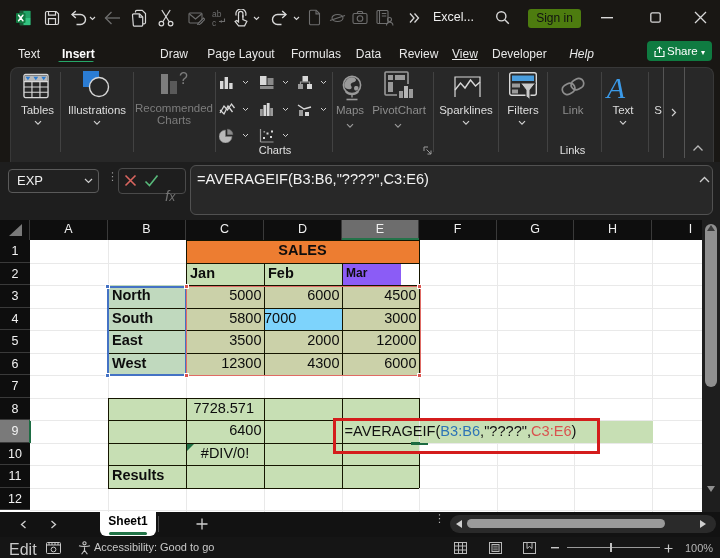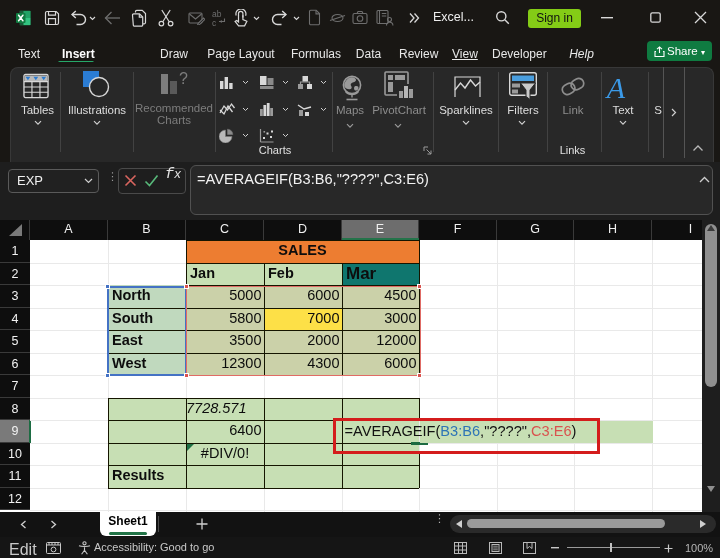--- a/index.html
+++ b/index.html
@@ -114,21 +114,21 @@
 </svg>
 <svg class="abs" style="left:408px;top:12px" width="12" height="12" viewBox="0 0 12 12" fill="none" stroke="#d8d8d8" stroke-width="1.3">
 <path d="M2 1.5 l4 4.5 -4 4.5"></path>
         <path d="M6.5 1.5 l4 4.5 -4 4.5"></path>
 </svg>
 <div class="abs" style="left:433px;top:10px;color:#eee;font-size:12.5px">Excel...</div>
 <svg class="abs" style="left:495px;top:10px" width="15" height="15" viewBox="0 0 15 15" fill="none" stroke="#d8d8d8" stroke-width="1.4">
 <circle cx="6.3" cy="6.3" r="4.6"></circle>
         <path d="M9.8 9.8 L13.8 13.8"></path>
 </svg>
-<div class="abs" style="left:528px;top:9px;width:53px;height:19px;background:#84cc16;border-radius:3px;color:#111;font-size:12px;text-align:center;line-height:19px">Sign in</div>
+<div class="abs" style="left:528px;top:9px;width:53px;height:19px;background:#4d7c0f;border-radius:3px;color:#111;font-size:12px;text-align:center;line-height:19px">Sign in</div>
 <svg class="abs" style="left:601px;top:17px" width="12" height="2" viewBox="0 0 12 2">
         <rect width="12" height="1.4" fill="#d8d8d8"></rect>
       </svg>
 <svg class="abs" style="left:650px;top:12px" width="11" height="11" viewBox="0 0 11 11" fill="none" stroke="#d8d8d8" stroke-width="1.3">
         <rect x="0.8" y="0.8" width="9.4" height="9.4" rx="1.5"></rect>
       </svg>
 <svg class="abs" style="left:694px;top:11px" width="13" height="13" viewBox="0 0 13 13" stroke="#d8d8d8" stroke-width="1.3">
         <path d="M1 1 L12 12 M12 1 L1 12"></path>
       </svg>
     </div>
@@ -331,21 +331,21 @@
         <path d="M1 1 l3.5 3.5 L8 1"></path>
       </svg>
 <div class="abs" style="left:107px;top:12px;width:3px;height:16px;color:#9a9a9a;font-size:11px;line-height:5px;letter-spacing:0">⋮</div>
 <div class="abs" style="left:118px;top:6px;width:68px;height:26px;border:1px solid #4a4a4a;border-radius:4px"></div>
 <svg class="abs" style="left:124px;top:12px" width="13" height="13" viewBox="0 0 13 13" stroke="#d9655f" stroke-width="1.6">
         <path d="M1.5 1.5 L11.5 11.5 M11.5 1.5 L1.5 11.5"></path>
       </svg>
 <svg class="abs" style="left:144px;top:12px" width="15" height="13" viewBox="0 0 15 13" fill="none" stroke="#58b97a" stroke-width="1.6">
         <path d="M1.5 7.5 L5.5 11.5 L13.5 1.5"></path>
       </svg>
-<div class="abs" style="left:165px;top:4px;color:#e5e5e5;font-size:15px;font-style:italic;font-family:Liberation Mono, monospace"><i>f</i><span style="font-size:12px">x</span></div>
+<div class="abs" style="left:165px;top:25px;color:#737373;font-size:15px;font-style:italic;font-family:Liberation Sans, sans-serif"><i>f</i><span style="font-size:12px">x</span></div>
 <div class="abs" style="left:190px;top:3px;width:523px;height:50px;background:#282828;border:1px solid #515151;border-radius:6px"></div>
 <div class="abs" style="left:197px;top:9px;color:#f2f2f2;font-size:14.6px">=AVERAGEIF(B3:B6,"????",C3:E6)</div>
 <svg class="abs" style="left:699px;top:14px" width="11" height="7" viewBox="0 0 11 7" fill="none" stroke="#cfcfcf" stroke-width="1.3">
         <path d="M1 6 L5.5 1.5 L10 6"></path>
       </svg>
     </div>
 <div id="grid">
       <div class="abs" style="left:0;top:0;width:720px;height:20px;background:#0e0e0e"></div>
 <div class="abs" style="left:30px;top:0;width:78px;height:20px;background:transparent;color:#f0f0f0;font-size:12.5px;text-align:center;line-height:19px;border-right:1px solid #3a3a3a">A</div>
 <div class="abs" style="left:108px;top:0;width:78px;height:20px;background:transparent;color:#f0f0f0;font-size:12.5px;text-align:center;line-height:19px;border-right:1px solid #3a3a3a">B</div>
@@ -391,30 +391,30 @@
 <div class="abs" style="left:30px;top:155.0px;width:672px;height:1px;background:#e9e9e9"></div>
 <div class="abs" style="left:30px;top:177.5px;width:672px;height:1px;background:#e9e9e9"></div>
 <div class="abs" style="left:30px;top:200.0px;width:672px;height:1px;background:#e9e9e9"></div>
 <div class="abs" style="left:30px;top:222.5px;width:672px;height:1px;background:#e9e9e9"></div>
 <div class="abs" style="left:30px;top:245.0px;width:672px;height:1px;background:#e9e9e9"></div>
 <div class="abs" style="left:30px;top:267.5px;width:672px;height:1px;background:#e9e9e9"></div>
 <div class="abs" style="left:30px;top:290.0px;width:672px;height:1px;background:#e9e9e9"></div>
 <div class="cell" style="left:186px;top:20.0px;width:233px;height:22.5px;line-height:21.5px;font-size:14.5px;color:#0d0d0d;background:#ed7d31;font-weight:bold;text-align:center;">SALES</div>
 <div class="cell" style="left:186px;top:42.5px;width:78px;height:22.5px;line-height:21.5px;font-size:14.5px;color:#0d0d0d;background:#c7dfb4;font-weight:bold;padding-left:4px;">Jan</div>
 <div class="cell" style="left:264px;top:42.5px;width:78px;height:22.5px;line-height:21.5px;font-size:14.5px;color:#0d0d0d;background:#c7dfb4;font-weight:bold;padding-left:4px;">Feb</div>
-<div class="cell" style="left:342px;top:42.5px;width:77px;height:22.5px;line-height:21.5px;font-size:17px;color:#0d0d0d;background:#0f766e;font-weight:bold;padding-left:4px;">Mar</div>
+<div class="cell" style="left:342px;top:42.5px;width:59px;height:22.5px;line-height:21.5px;font-size:12px;color:#0d0d0d;background:#8b5cf6;font-weight:bold;padding-left:4px;">Mar</div>
 <div class="cell" style="left:108px;top:65.0px;width:78px;height:22.5px;line-height:21.5px;font-size:14.5px;color:#0d0d0d;background:#c0d9be;font-weight:bold;padding-left:4px;">North</div>
 <div class="cell" style="left:108px;top:87.5px;width:78px;height:22.5px;line-height:21.5px;font-size:14.5px;color:#0d0d0d;background:#c0d9be;font-weight:bold;padding-left:4px;">South</div>
 <div class="cell" style="left:108px;top:110.0px;width:78px;height:22.5px;line-height:21.5px;font-size:14.5px;color:#0d0d0d;background:#c0d9be;font-weight:bold;padding-left:4px;">East</div>
 <div class="cell" style="left:108px;top:132.5px;width:78px;height:22.5px;line-height:21.5px;font-size:14.5px;color:#0d0d0d;background:#c0d9be;font-weight:bold;padding-left:4px;">West</div>
 <div class="cell" style="left:186px;top:65.0px;width:78px;height:22.5px;line-height:21.5px;font-size:14.5px;color:#0d0d0d;background:#cbd1a9;text-align:right;padding-right:2.5px;">5000</div>
 <div class="cell" style="left:264px;top:65.0px;width:78px;height:22.5px;line-height:21.5px;font-size:14.5px;color:#0d0d0d;background:#cbd1a9;text-align:right;padding-right:2.5px;">6000</div>
 <div class="cell" style="left:342px;top:65.0px;width:77px;height:22.5px;line-height:21.5px;font-size:14.5px;color:#0d0d0d;background:#cbd1a9;text-align:right;padding-right:2.5px;">4500</div>
 <div class="cell" style="left:186px;top:87.5px;width:78px;height:22.5px;line-height:21.5px;font-size:14.5px;color:#0d0d0d;background:#cbd1a9;text-align:right;padding-right:2.5px;">5800</div>
-<div class="cell" style="left:264px;top:87.5px;width:78px;height:22.5px;line-height:21.5px;font-size:14.5px;color:#0d0d0d;background:#fde047;text-align:right;padding-right:2.5px;">7000</div>
+<div class="cell" style="left:264px;top:87.5px;width:78px;height:22.5px;line-height:21.5px;font-size:14.5px;color:#0d0d0d;background:#7dd3fc;text-align:left;padding-right:2.5px;">7000</div>
 <div class="cell" style="left:342px;top:87.5px;width:77px;height:22.5px;line-height:21.5px;font-size:14.5px;color:#0d0d0d;background:#cbd1a9;text-align:right;padding-right:2.5px;">3000</div>
 <div class="cell" style="left:186px;top:110.0px;width:78px;height:22.5px;line-height:21.5px;font-size:14.5px;color:#0d0d0d;background:#cbd1a9;text-align:right;padding-right:2.5px;">3500</div>
 <div class="cell" style="left:264px;top:110.0px;width:78px;height:22.5px;line-height:21.5px;font-size:14.5px;color:#0d0d0d;background:#cbd1a9;text-align:right;padding-right:2.5px;">2000</div>
 <div class="cell" style="left:342px;top:110.0px;width:77px;height:22.5px;line-height:21.5px;font-size:14.5px;color:#0d0d0d;background:#cbd1a9;text-align:right;padding-right:2.5px;">12000</div>
 <div class="cell" style="left:186px;top:132.5px;width:78px;height:22.5px;line-height:21.5px;font-size:14.5px;color:#0d0d0d;background:#cbd1a9;text-align:right;padding-right:2.5px;">12300</div>
 <div class="cell" style="left:264px;top:132.5px;width:78px;height:22.5px;line-height:21.5px;font-size:14.5px;color:#0d0d0d;background:#cbd1a9;text-align:right;padding-right:2.5px;">4300</div>
 <div class="cell" style="left:342px;top:132.5px;width:77px;height:22.5px;line-height:21.5px;font-size:14.5px;color:#0d0d0d;background:#cbd1a9;text-align:right;padding-right:2.5px;">6000</div>
 <div class="abs" style="left:186px;top:20.0px;width:233px;height:1px;background:#151500"></div>
 <div class="abs" style="left:186px;top:42.5px;width:233px;height:1px;background:#151500"></div>
 <div class="abs" style="left:186px;top:65.0px;width:233px;height:1px;background:#151500"></div>
@@ -435,21 +435,21 @@
 <div class="abs" style="left:108px;top:222.5px;width:311px;height:1px;background:#151500"></div>
 <div class="abs" style="left:108px;top:245.0px;width:311px;height:1px;background:#151500"></div>
 <div class="abs" style="left:108px;top:267.5px;width:311px;height:1px;background:#151500"></div>
 <div class="abs" style="left:108px;top:177.5px;width:1px;height:90.0px;background:#151500"></div>
 <div class="abs" style="left:186px;top:177.5px;width:1px;height:90.0px;background:#151500"></div>
 <div class="abs" style="left:264px;top:177.5px;width:1px;height:90.0px;background:#151500"></div>
 <div class="abs" style="left:342px;top:177.5px;width:1px;height:90.0px;background:#151500"></div>
 <div class="abs" style="left:419px;top:177.5px;width:1px;height:20.5px;background:#151500"></div>
 <div class="abs" style="left:419px;top:234px;width:1px;height:33.5px;background:#151500"></div>
 <div class="abs" style="left:411px;top:221.5px;width:17px;height:3px;background:#1d6b42"></div>
-<div class="cell" style="left:186px;top:177.5px;width:78px;height:22.5px;line-height:21.5px;font-size:14.5px;color:#0d0d0d;text-align:left;padding-right:2.5px;font-style:italic;">7728.571</div>
+<div class="cell" style="left:186px;top:177.5px;width:78px;height:22.5px;line-height:21.5px;font-size:14.5px;color:#0d0d0d;text-align:center;padding-right:2.5px;">7728.571</div>
 <div class="cell" style="left:186px;top:200.0px;width:78px;height:22.5px;line-height:21.5px;font-size:14.5px;color:#0d0d0d;text-align:right;padding-right:2.5px;">6400</div>
 <div class="cell" style="left:186px;top:222.5px;width:78px;height:22.5px;line-height:21.5px;font-size:14.5px;color:#0d0d0d;text-align:center;">#DIV/0!</div>
 <div class="cell" style="left:108px;top:245.0px;width:78px;height:22.5px;line-height:21.5px;font-size:14.5px;color:#0d0d0d;font-weight:bold;padding-left:4px;">Results</div>
 <svg class="abs" style="left:187px;top:223.5px" width="7" height="7" viewBox="0 0 7 7">
         <path d="M0 0 L7 0 L0 7 z" fill="#1e7145"></path>
       </svg>
 <div class="abs" style="left:420px;top:201.0px;width:233px;height:21.5px;background:#c7dfb4"></div>
 <div class="abs" style="left:107px;top:66.0px;width:80px;height:90.0px;border:2px solid #4472c4"></div>
 <div class="abs" style="left:186px;top:66.0px;width:235px;height:90.0px;border:1.5px solid #e06b65"></div>
 <div class="abs" style="left:104.5px;top:64.0px;width:5px;height:5px;background:#4472c4;border:1px solid #fff"></div>

